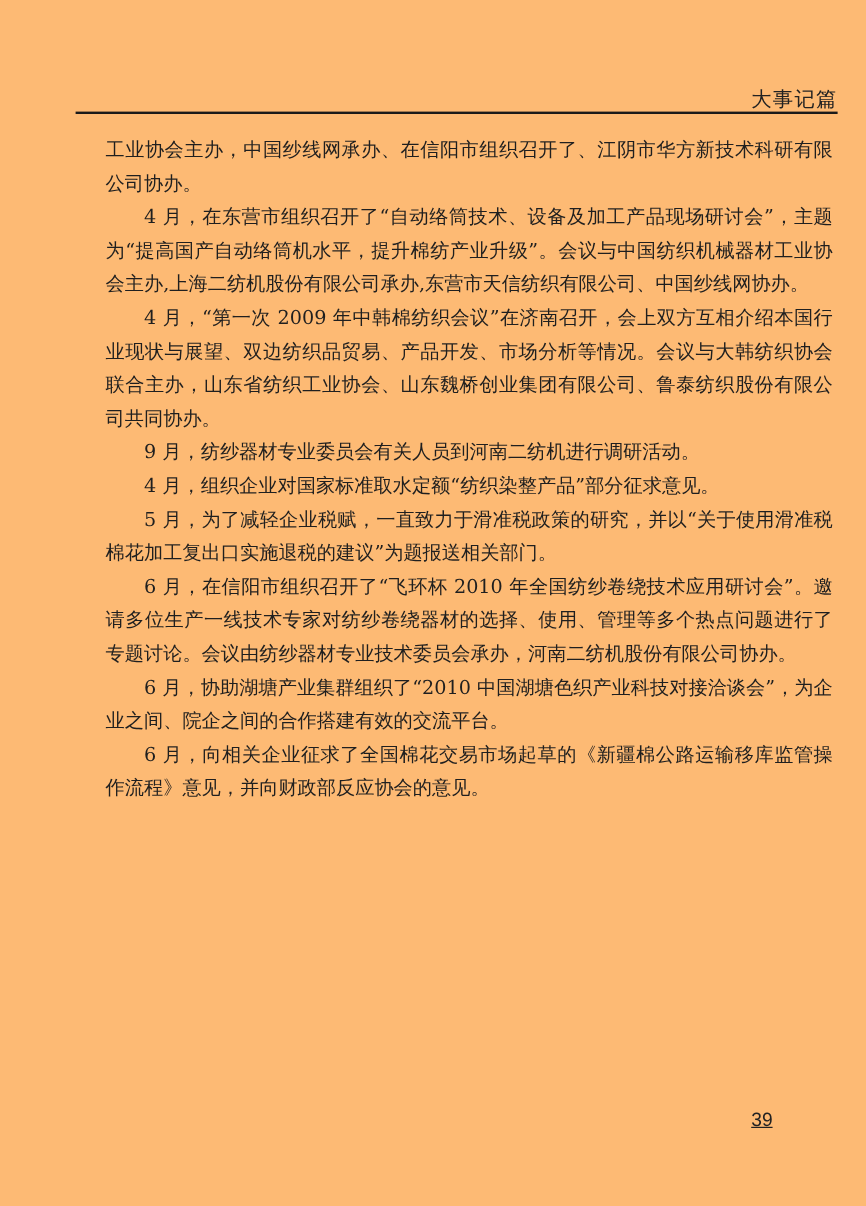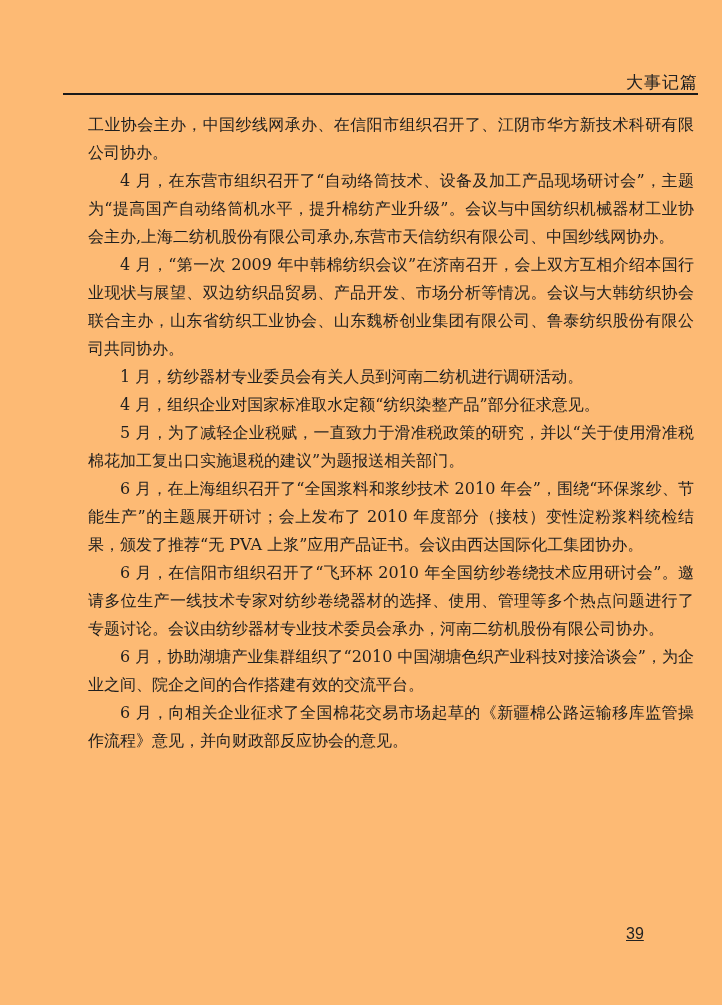--- a/index.html
+++ b/index.html
@@ -65,23 +65,22 @@
 <body>
 
 <div class="page">
   <div class="header-title">大事记篇</div>
   <div class="header-rule"></div>
 
   <div class="body-text" id="paragraphs">
       <p class="">工业协会主办，中国纱线网承办、在信阳市组织召开了、江阴市华方新技术科研有限公司协办。</p>
       <p class="indent">4 月，在东营市组织召开了“自动络筒技术、设备及加工产品现场研讨会”，主题为“提高国产自动络筒机水平，提升棉纺产业升级”。会议与中国纺织机械器材工业协会主办,上海二纺机股份有限公司承办,东营市天信纺织有限公司、中国纱线网协办。</p>
       <p class="indent">4 月，“第一次 2009 年中韩棉纺织会议”在济南召开，会上双方互相介绍本国行业现状与展望、双边纺织品贸易、产品开发、市场分析等情况。会议与大韩纺织协会联合主办，山东省纺织工业协会、山东魏桥创业集团有限公司、鲁泰纺织股份有限公司共同协办。</p>
-      <p class="indent">1 月，纺纱器材专业委员会有关人员到河南二纺机进行调研活动。</p>
+      <p class="indent">9 月，纺纱器材专业委员会有关人员到河南二纺机进行调研活动。</p>
       <p class="indent">4 月，组织企业对国家标准取水定额“纺织染整产品”部分征求意见。</p>
       <p class="indent">5 月，为了减轻企业税赋，一直致力于滑准税政策的研究，并以“关于使用滑准税棉花加工复出口实施退税的建议”为题报送相关部门。</p>
-      <p class="indent">6 月，在上海组织召开了“全国浆料和浆纱技术 2010 年会”，围绕“环保浆纱、节能生产”的主题展开研讨；会上发布了 2010 年度部分（接枝）变性淀粉浆料统检结果，颁发了推荐“无 PVA 上浆”应用产品证书。会议由西达国际化工集团协办。</p>
       <p class="indent">6 月，在信阳市组织召开了“飞环杯 2010 年全国纺纱卷绕技术应用研讨会”。邀请多位生产一线技术专家对纺纱卷绕器材的选择、使用、管理等多个热点问题进行了专题讨论。会议由纺纱器材专业技术委员会承办，河南二纺机股份有限公司协办。</p>
       <p class="indent">6 月，协助湖塘产业集群组织了“2010 中国湖塘色织产业科技对接洽谈会”，为企业之间、院企之间的合作搭建有效的交流平台。</p>
       <p class="indent">6 月，向相关企业征求了全国棉花交易市场起草的《新疆棉公路运输移库监管操作流程》意见，并向财政部反应协会的意见。</p>
     </div>
 
   <div class="page-number">39</div>
 </div>
 
 </body></html>

